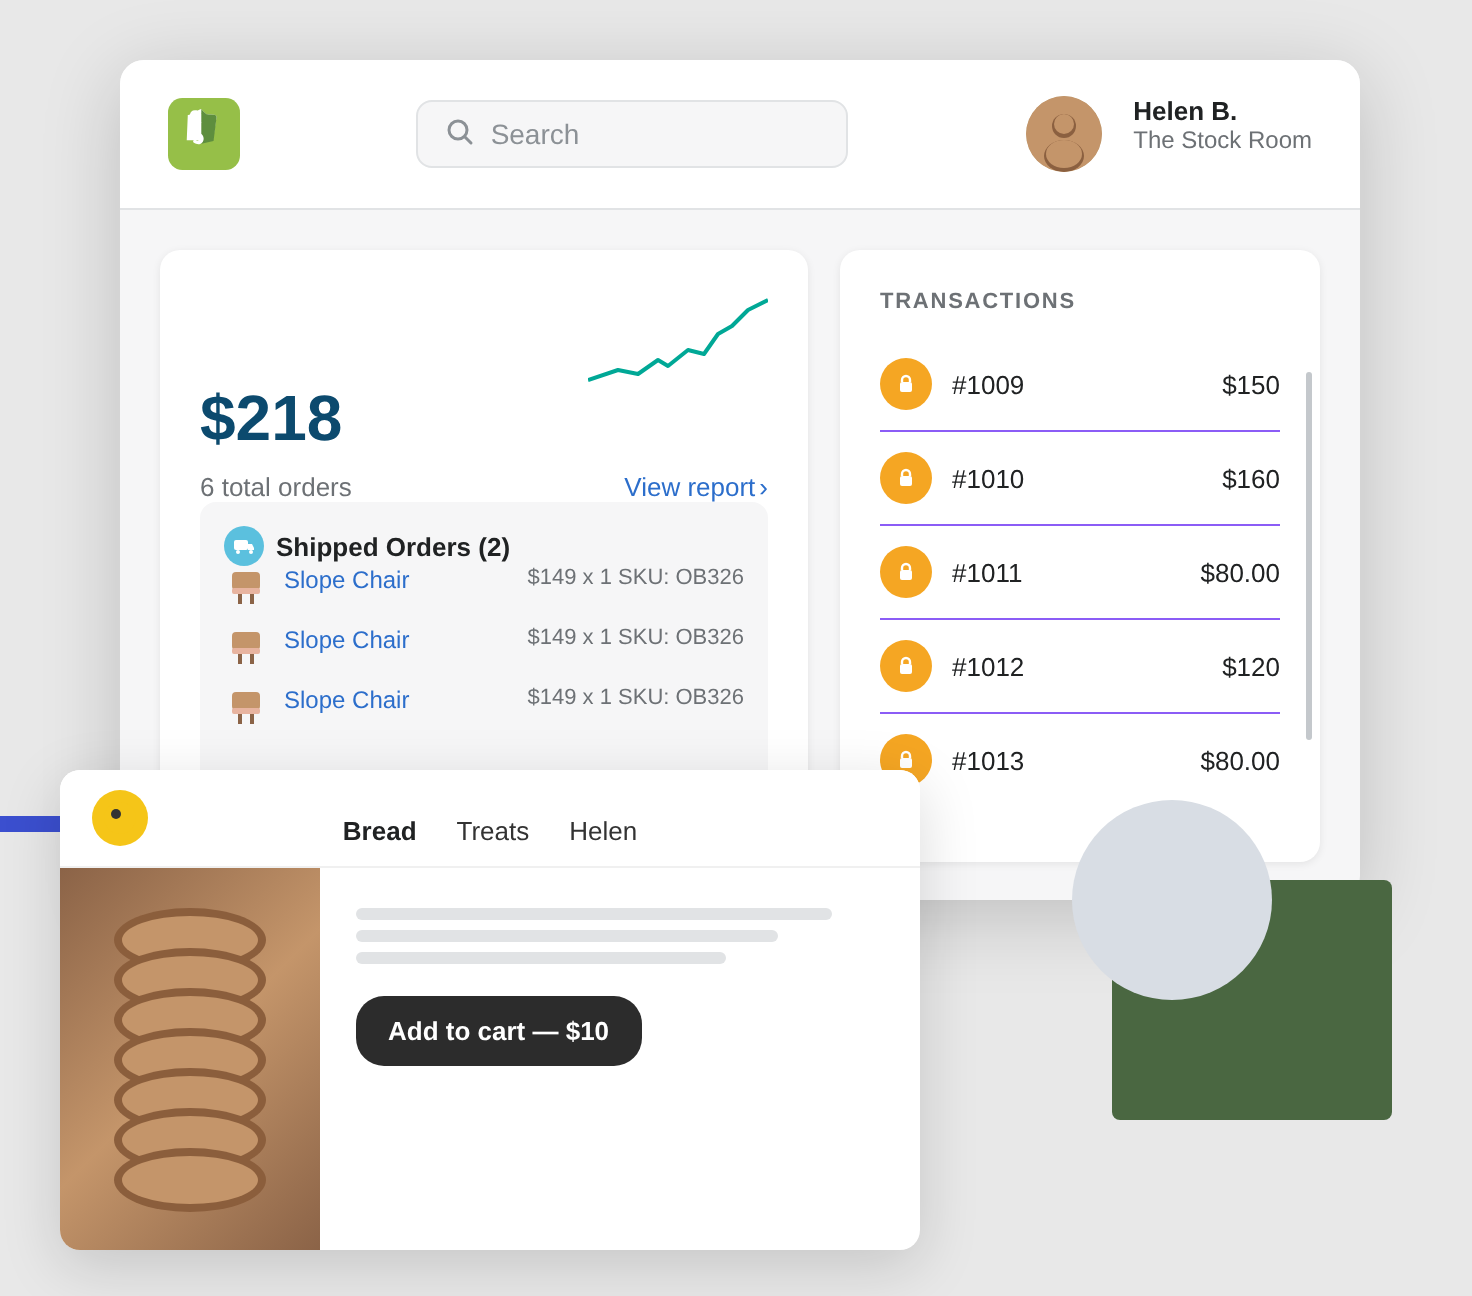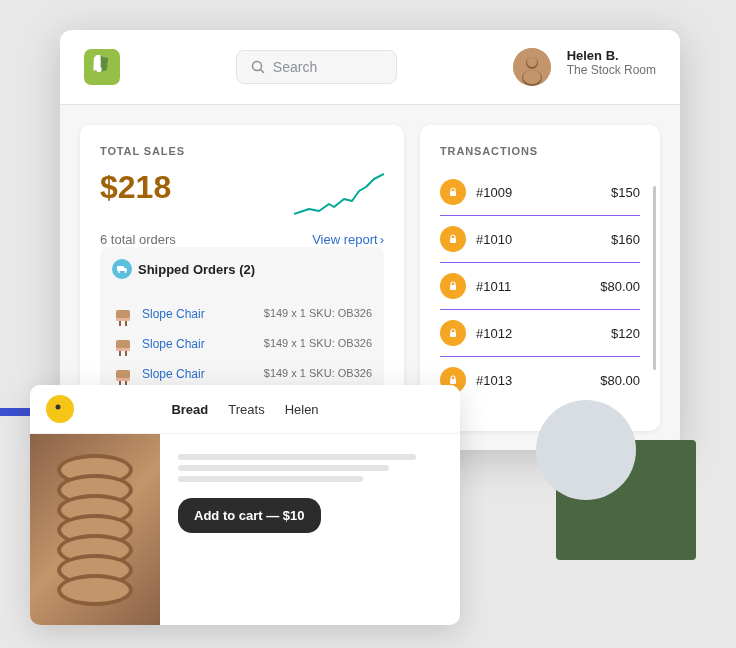--- a/index.html
+++ b/index.html
@@ -40,26 +40,26 @@
       gap: 8px;
     }
 
     .shopify-bag {
       width: 36px;
       height: 36px;
     }
 
     .search-bar {
       display: flex;
-      align-items: center;
+      align-items: flex-start;
       background: #f6f6f7;
       border: 1px solid #e1e3e5;
       border-radius: 8px;
       padding: 8px 14px;
-      width: 161px;
+      width: 216px;
       gap: 8px;
     }
 
     .search-icon-svg {
       color: #8c9196;
       flex-shrink: 0;
     }
 
     .search-text {
       color: #8c9196;
@@ -123,21 +123,22 @@
     .sales-top {
       display: flex;
       justify-content: space-between;
       align-items: flex-start;
       margin-bottom: 8px;
     }
 
     .sales-amount {
       font-size: 32px;
       font-weight: 700;
-      color: #a16207;
+      color: #0c4a6e;
+      margin-top: 46px;
     }
 
     .chart-area {
       width: 90px;
       height: 55px;
       flex-shrink: 0;
     }
 
     .orders-row {
       display: flex;
@@ -163,21 +164,21 @@
       background: #f6f6f7;
       border-radius: 8px;
       padding: 12px;
       flex: 1;
     }
 
     .shipped-header {
       display: flex;
       align-items: center;
       gap: 6px;
-      margin-bottom: 28px;
+      margin-bottom: 0;
     }
 
     .shipped-icon {
       width: 20px;
       height: 20px;
       background: #5bc0de;
       border-radius: 50%;
       display: flex;
       align-items: center;
       justify-content: center;
@@ -280,21 +281,21 @@
       box-shadow: 0 8px 30px rgba(0,0,0,0.15);
       overflow: hidden;
       display: flex;
       flex-direction: column;
     }
 
     .storefront-header {
       background: white;
       padding: 10px 16px;
       display: flex;
-      align-items: center;
+      align-items: flex-end;
       justify-content: space-between;
       border-bottom: 1px solid #f0f0f0;
     }
 
     .store-logo {
       width: 28px;
       height: 28px;
       background: #f5c518;
       border-radius: 50%;
       display: flex;
@@ -461,21 +462,20 @@
       <div>
         <div class="user-name">Helen B.</div>
         <div class="user-store">The Stock Room</div>
       </div>
     </div>
   </div>
 
   <div class="admin-content">
 
     <div class="sales-card">
-      <div class="card-label">TOTAL SALES</div>
       <div class="sales-top">
         <div class="sales-amount">$218</div>
 
         <svg class="chart-area" viewBox="0 0 90 55" fill="none" xmlns="http://www.w3.org/2000/svg">
           <polyline points="0,45 15,40 25,42 35,35 40,38 50,30 58,32 65,22 72,18 80,10 90,5" stroke="#00A896" stroke-width="2" fill="none" stroke-linejoin="round"></polyline>
         </svg>
       </div>
       <div class="orders-row">
         <span class="orders-text">6 total orders</span>
         <span class="view-report">

